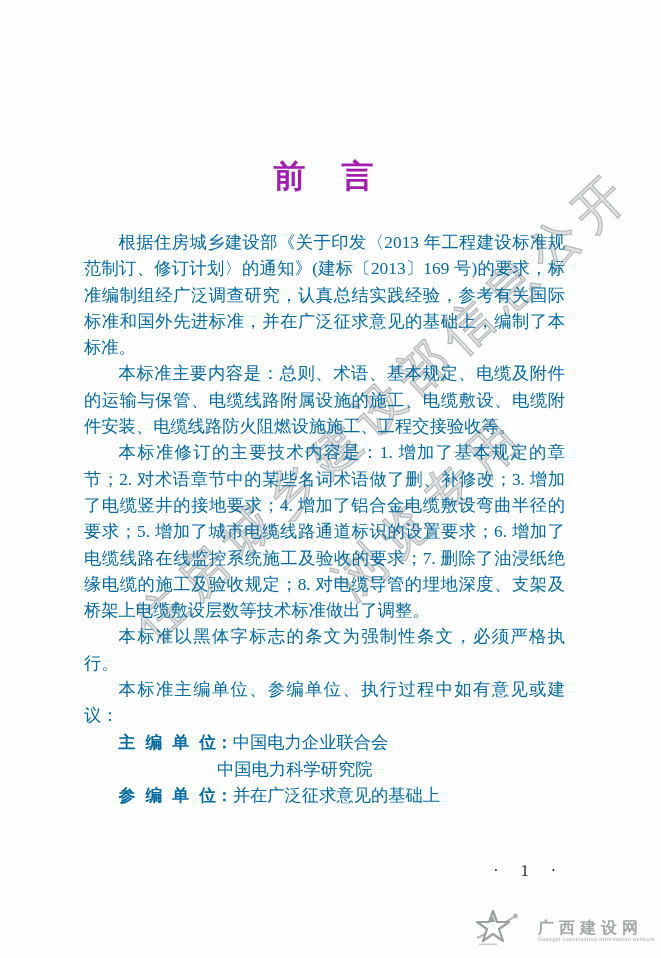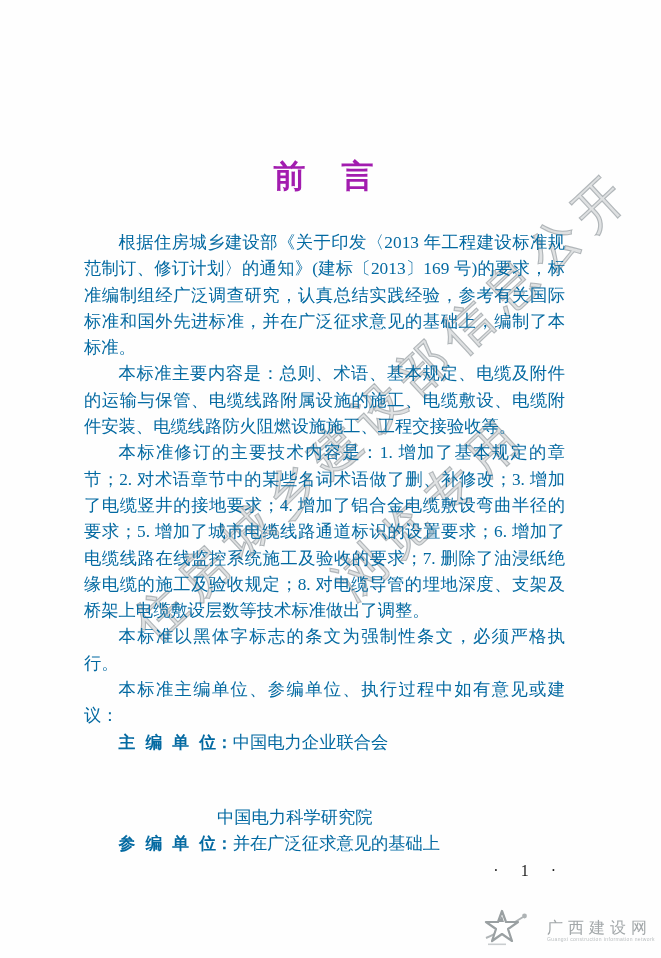--- a/index.html
+++ b/index.html
@@ -71,21 +71,20 @@
     text-indent: 2em;
   }
   .editor-line .label {
     font-family: Liberation Mono, monospace;
     font-weight: bold;
     font-size: 16.8px;
   }
   .editor-line.cont {
     text-indent: 0;
     padding-left: 133px;
-    margin-top: 48px;
   }
 
   
   .page-number {
     position: absolute;
     left: 84px; top: 862px; width: 481px;
     text-align: right;
     font-size: 16px;
     letter-spacing: 9px;
     color: #1d1d1d;
@@ -93,20 +92,21 @@
   }
 
   
   .site-logo {
     position: absolute;
     right: 6px; bottom: 6px;
     display: flex;
     align-items: center;
     gap: 19px;
     z-index: 2;
+    font-weight: bold;
   }
   .logo-textcol { display: flex; flex-direction: column; }
   .logo-name {
     font-family: "Liberation Sans", sans-serif;
     font-size: 16px;
     letter-spacing: 5px;
     color: #a2a7a9;
     line-height: 17px;
     white-space: nowrap;
   }

